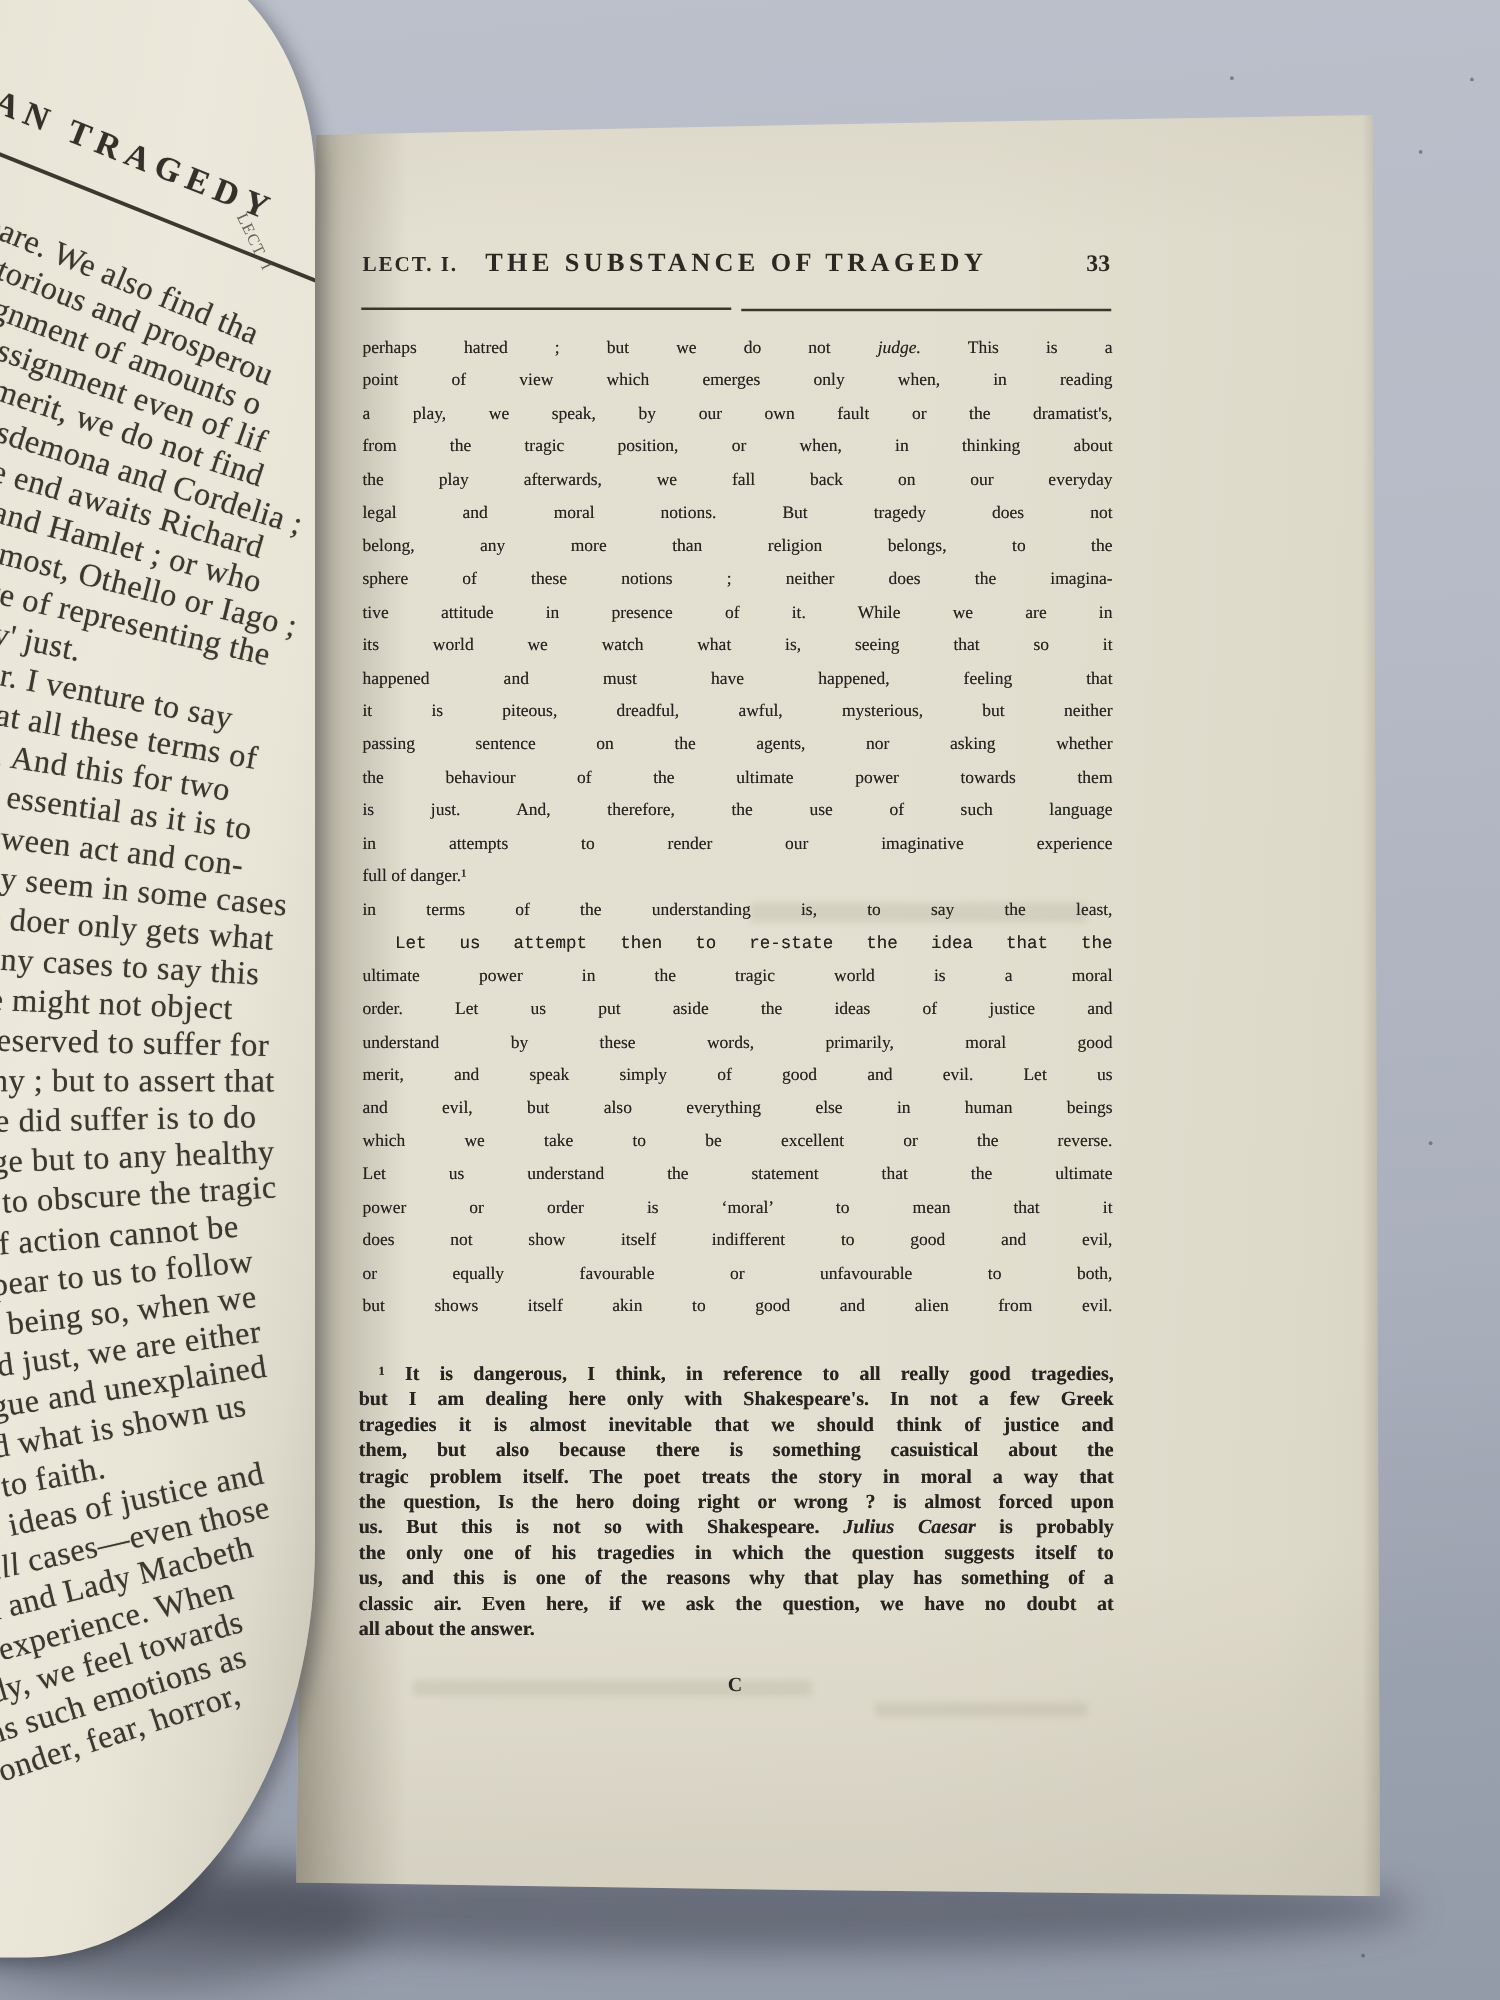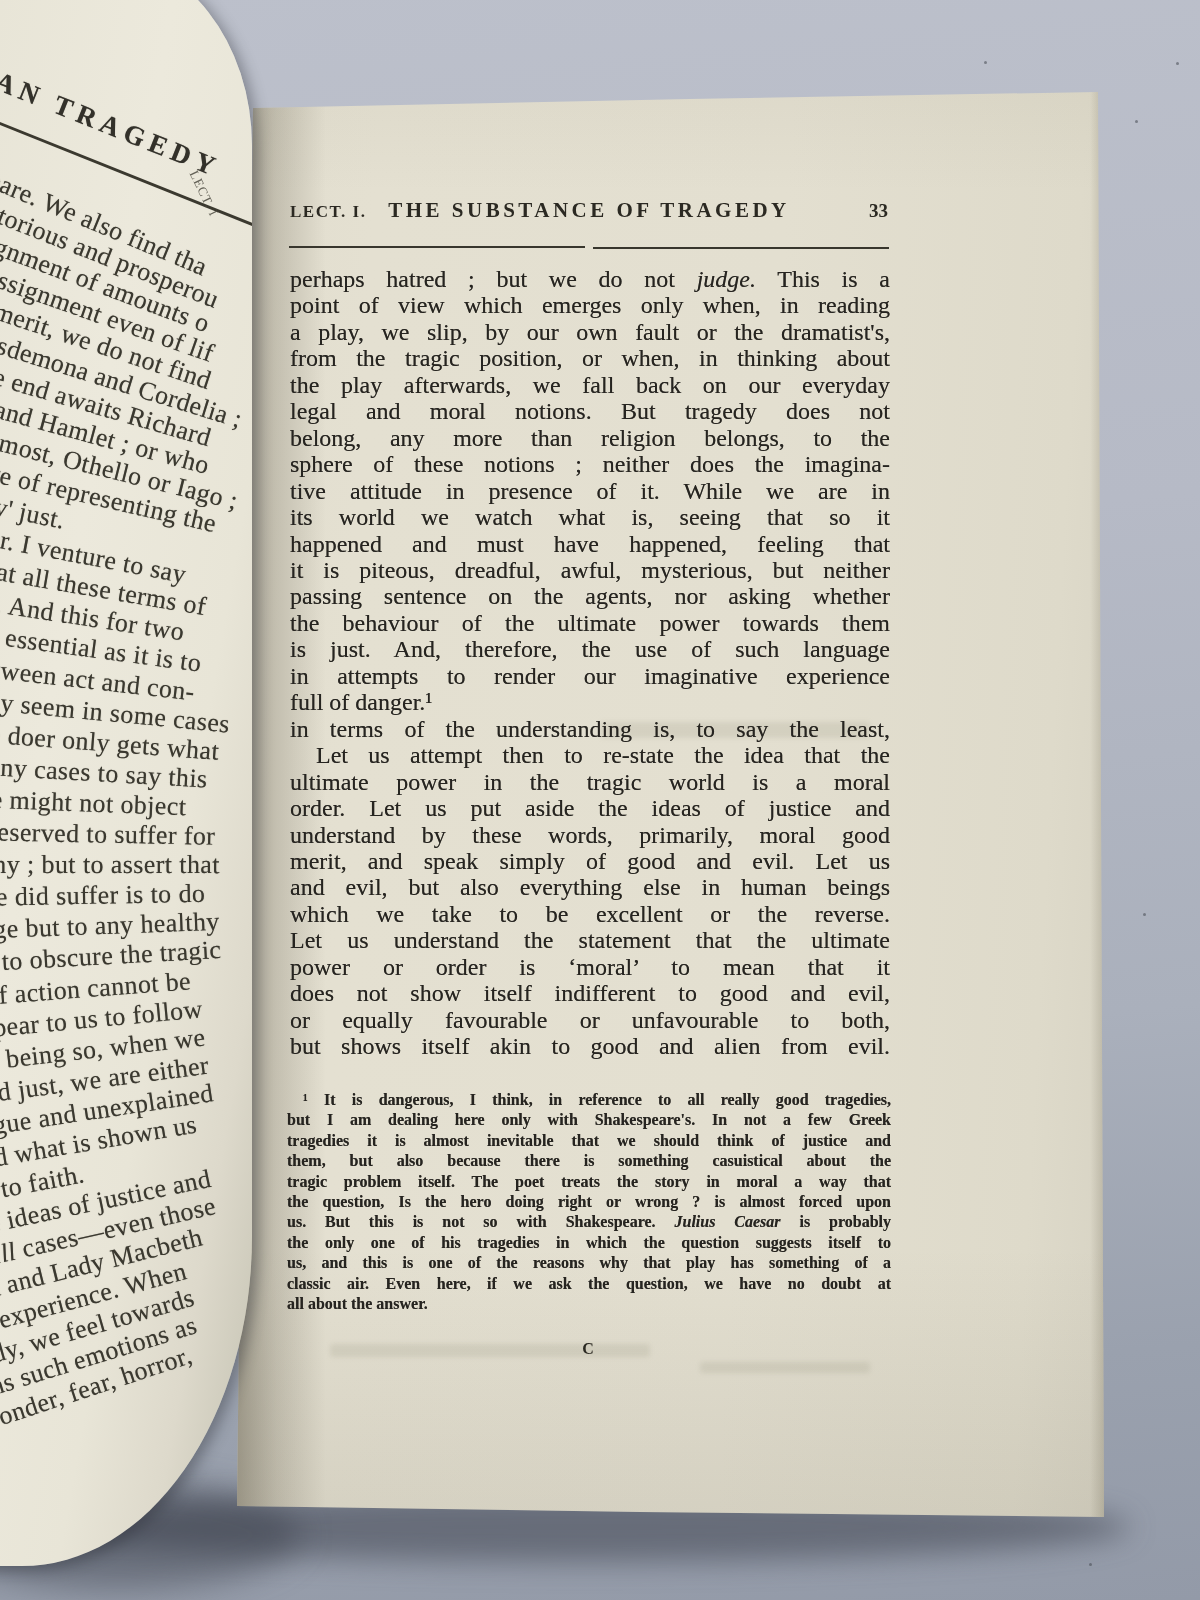--- a/index.html
+++ b/index.html
@@ -27,25 +27,25 @@
 
   .rp-header{position:absolute;left:290px;top:198px;width:598px;display:grid;
     grid-template-columns:1fr auto 1fr;align-items:baseline;color:#2b2922;}
   .rp-header .lect{justify-self:start;font-size:17px;letter-spacing:1.5px;font-weight:600;}
   .rp-header .title{justify-self:center;font-size:21px;letter-spacing:3.5px;font-weight:600;}
   .rp-header .pageno{justify-self:end;font-size:19px;font-weight:600;}
   .rule{position:absolute;top:246px;height:2px;background:#38362d;}
   .rule.r1{left:289px;width:296px;}
   .rule.r2{left:593px;top:247px;width:296px;}
 
-  .rp-body{position:absolute;left:290px;top:266px;width:600px;font-size:24px;line-height:26.45px;
+  .rp-body{position:absolute;left:290px;top:266px;width:600px;font-size:14px;line-height:26.45px;
     color:#262420;text-shadow:0 0 .4px rgba(38,36,32,.6);}
   .bline{text-align:justify;text-align-last:justify;white-space:normal;}
   .bline.nojust{text-align-last:left;}
-  .bline.indent{text-indent:26px;}
+  .bline.indent{text-indent:26px;font-family:Liberation Mono, monospace;}
 
   .rp-footnote{position:absolute;left:287px;top:1090px;width:604px;font-size:16px;line-height:20.4px;
     color:#262420;text-shadow:0 0 .3px rgba(38,36,32,.6);}
   .fline{text-align:justify;text-align-last:justify;font-weight:bold;}
   .fline.nojust{text-align-last:left;}
   .fline.indent{text-indent:16px;}
 
   .sig{position:absolute;left:558px;top:1340px;width:60px;text-align:center;
     font-size:16px;font-weight:700;color:#2b2922;}
 
@@ -94,21 +94,21 @@
       <span class="lect">LECT. I.</span>
       <span class="title">THE SUBSTANCE OF TRAGEDY</span>
       <span class="pageno">33</span>
     </div>
     <div class="rule r1"></div>
     <div class="rule r2"></div>
 
     <div class="rp-body" id="rp-body">
         <div class="bline">perhaps hatred ; but we do not <i>judge.</i> This is a</div>
         <div class="bline">point of view which emerges only when, in reading</div>
-        <div class="bline">a play, we slip, by our own fault or the dramatist's,</div>
+        <div class="bline">a play, we speak, by our own fault or the dramatist's,</div>
         <div class="bline">from the tragic position, or when, in thinking about</div>
         <div class="bline">the play afterwards, we fall back on our everyday</div>
         <div class="bline">legal and moral notions. But tragedy does not</div>
         <div class="bline">belong, any more than religion belongs, to the</div>
         <div class="bline">sphere of these notions ; neither does the imagina-</div>
         <div class="bline">tive attitude in presence of it. While we are in</div>
         <div class="bline">its world we watch what is, seeing that so it</div>
         <div class="bline">happened and must have happened, feeling that</div>
         <div class="bline">it is piteous, dreadful, awful, mysterious, but neither</div>
         <div class="bline">passing sentence on the agents, nor asking whether</div>

